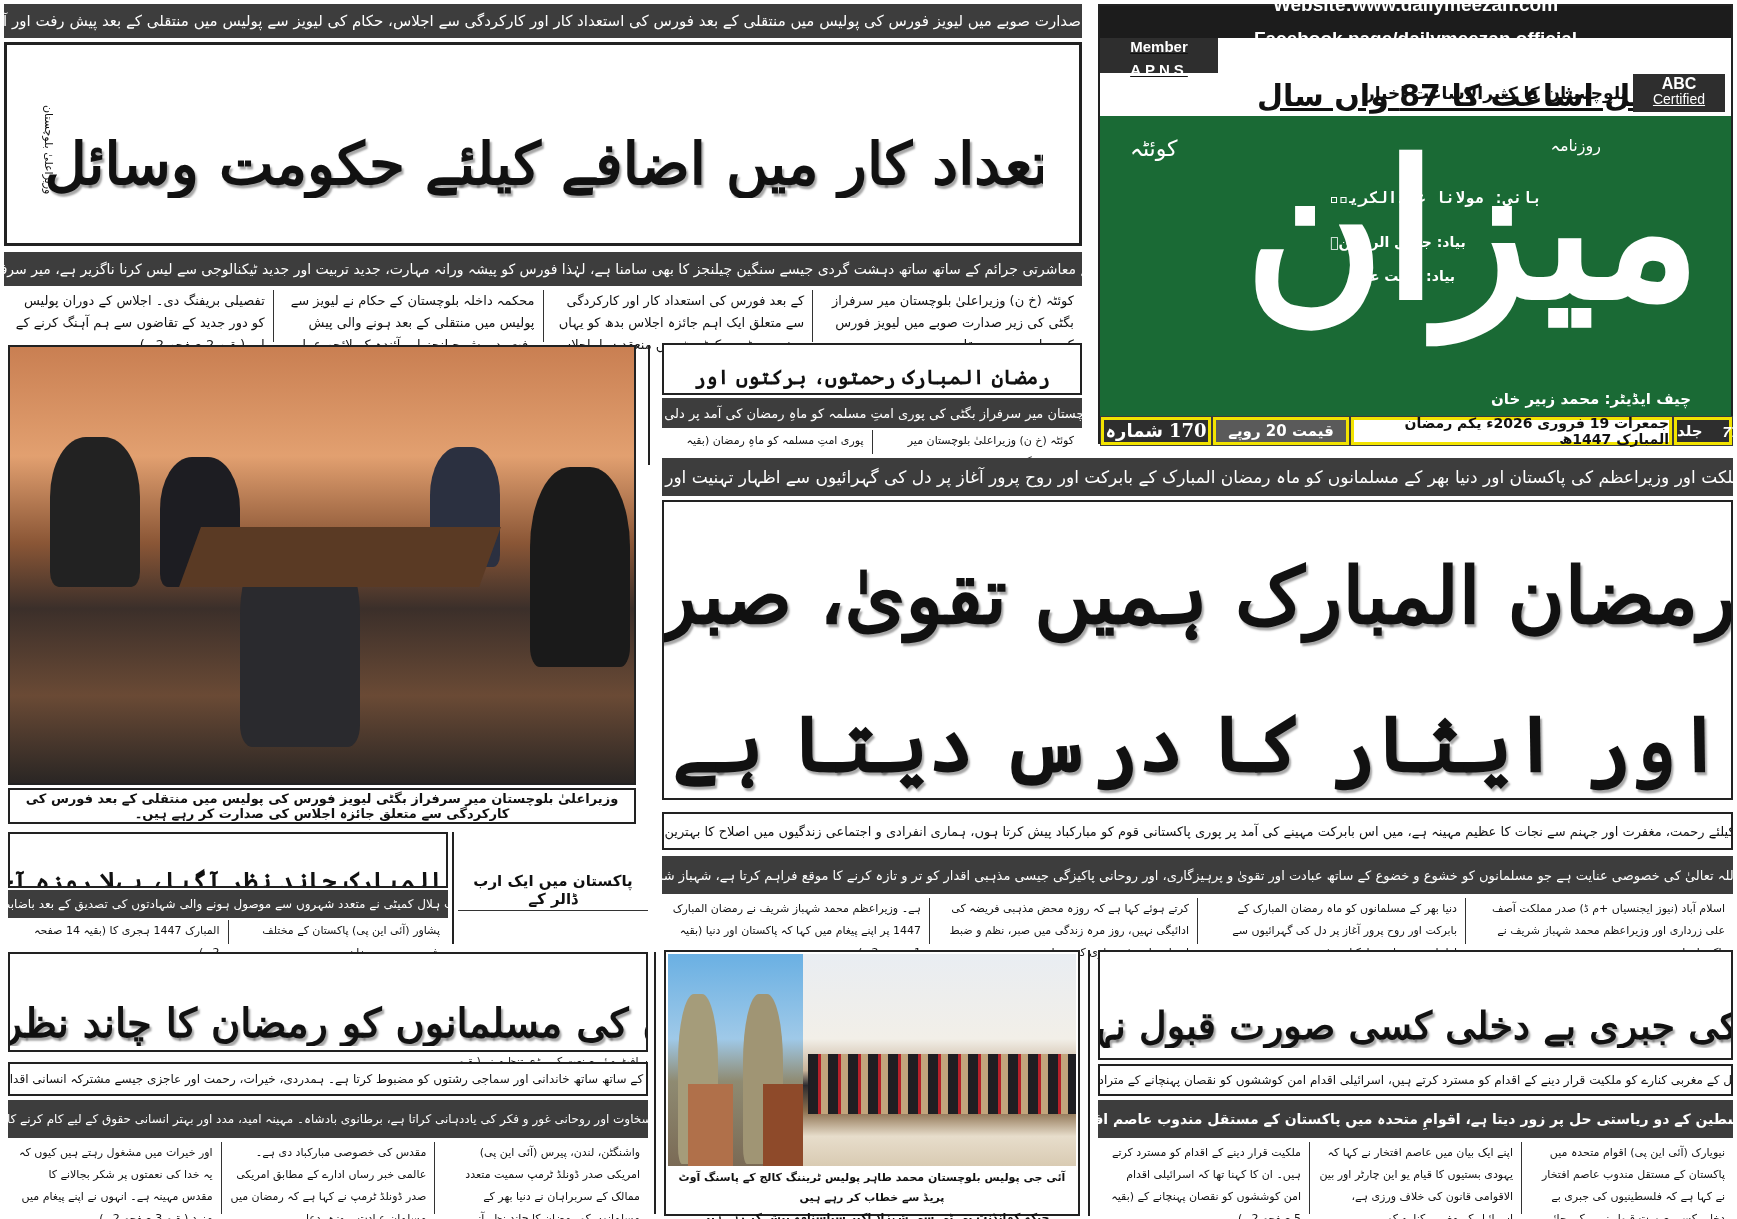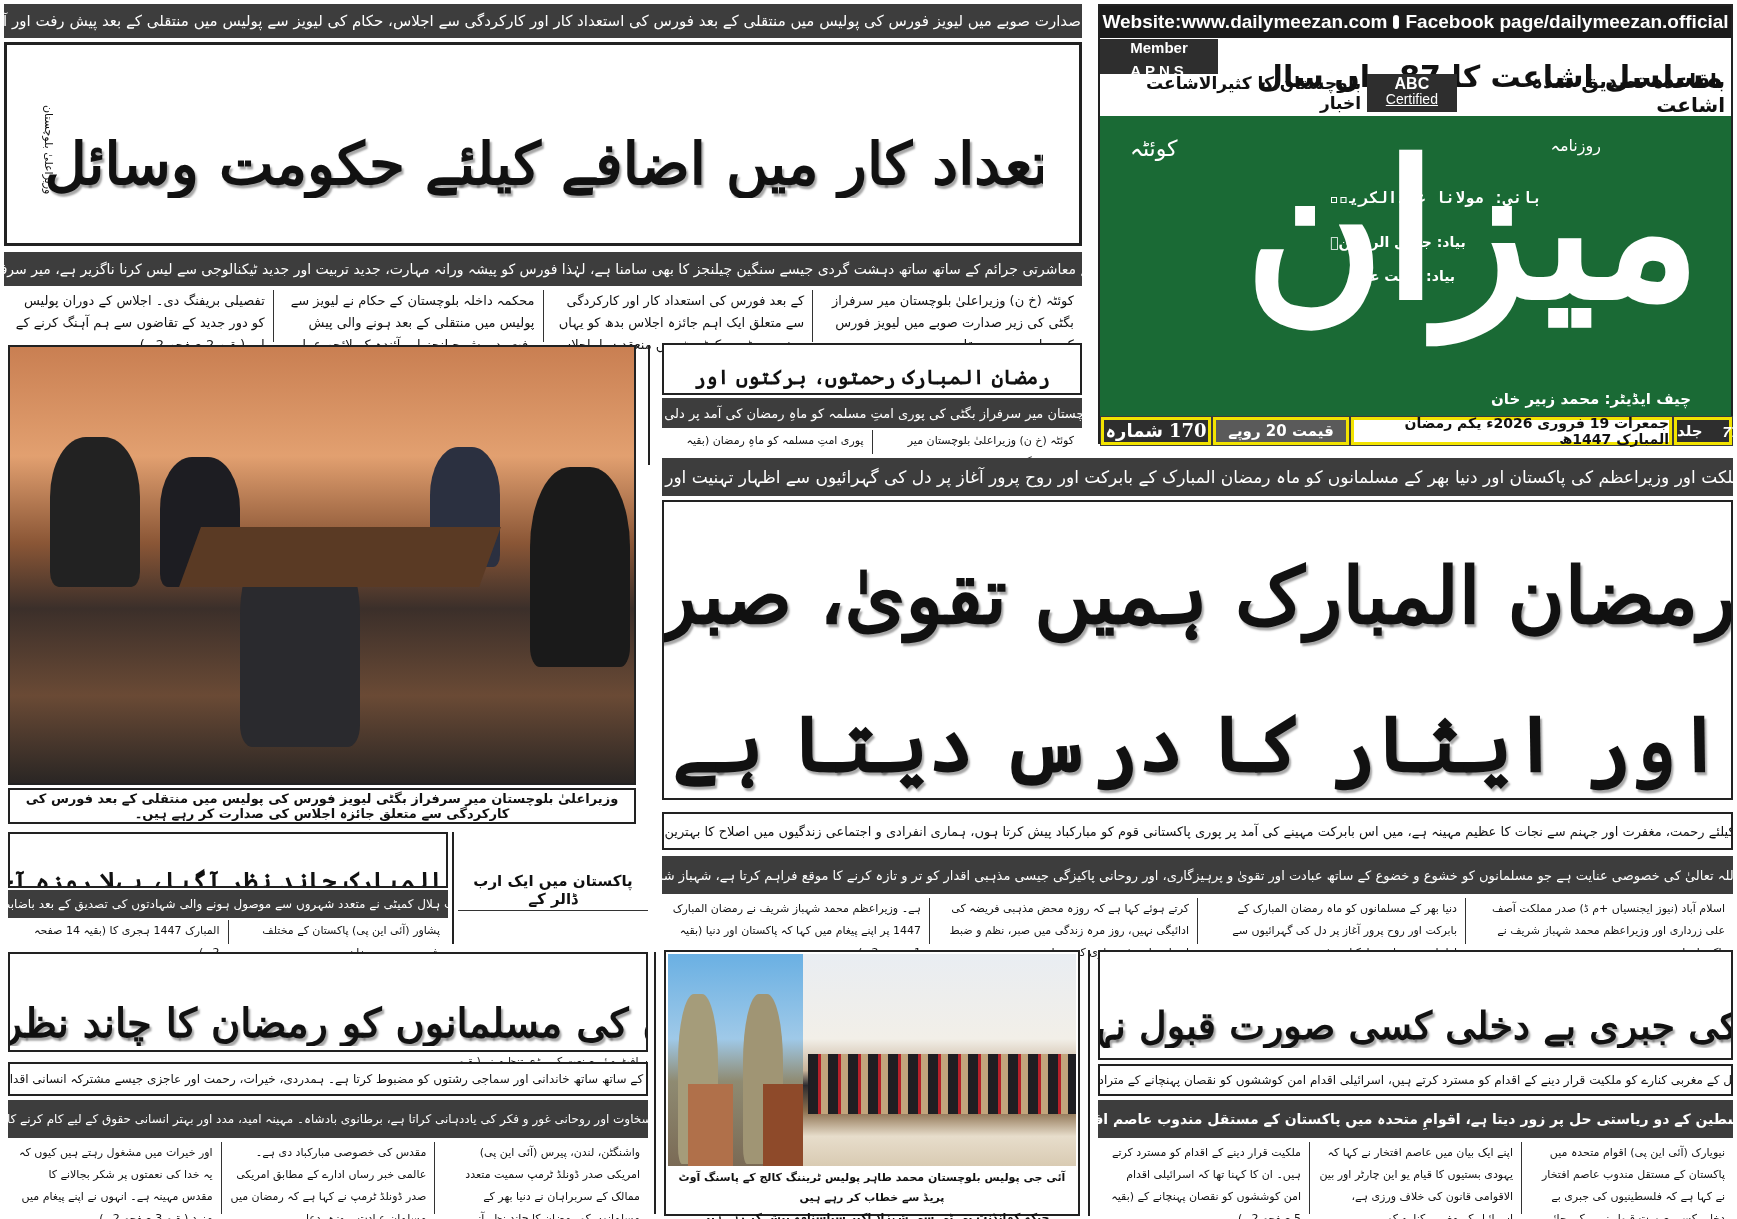--- a/index.html
+++ b/index.html
@@ -58,34 +58,33 @@
 <div class="abs boxed" style="left:662px;top:343px;width:420px;height:52px;">
   <div class="headline rtl ur" style="font-size:20px;text-shadow:none;white-space:normal;text-align:center;">رمضان المبارک رحمتوں، برکتوں اور مغفرت کا مقدس مہینہ ہے</div>
 </div>
 <div class="abs strip ur" style="left:662px;top:398px;width:420px;height:30px;font-size:13px;direction:rtl;">وزیراعلیٰ بلوچستان میر سرفراز بگٹی کی پوری امتِ مسلمہ کو ماہِ رمضان کی آمد پر دلی مبارکباد پیش</div>
 <div class="abs cols" style="left:662px;top:430px;width:420px;height:24px;">
   <div class="col ur" style="font-size:11px;">کوئٹہ (خ ن) وزیراعلیٰ بلوچستان میر سرفراز بگٹی نے</div>
   <div class="col ur" style="font-size:11px;">پوری امتِ مسلمہ کو ماہِ رمضان (بقیہ 13 صفحہ 2پر)</div>
 </div>
 
 <div class="abs" style="left:1098px;top:4px;width:635px;height:440px;border:2px solid #222;background:#fff;">
-  <div class="topbar" style="height:32px;">
+  <div class="topbar" style="height:32px;flex-direction:column;">
     <span>Website:www.dailymeezan.com</span>
     <span style="display:inline-block;width:6px;height:14px;background:#fff;border-radius:3px;"></span>
     <span>Facebook page/dailymeezan.official</span>
   </div>
-  <div style="display:flex;height:36px;align-items:center;">
+  <div style="display:flex;height:36px;text-decoration:underline;">
     <div class="badge-dark" style="width:118px;height:34px;padding-top:1px;font-size:15px;">
       <div>Member</div>
       <div style="letter-spacing:4px;margin-top:8px;">APNS</div>
     </div>
     <div class="ur rtl" style="flex:1;font-size:30px;font-weight:bold;padding-right:8px;white-space:nowrap;">مسلسل اشاعت کا 87 واں سال</div>
   </div>
   <div style="display:flex;flex-direction:row-reverse;height:38px;align-items:center;gap:6px;padding:0 6px;">
-    <div class="ur" style="font-size:20px;font-weight:bold;direction:rtl;">باقاعدہ تصدیق شدہ اشاعت</div>
     <div class="badge-dark" style="width:92px;height:36px;font-size:16px;padding-top:2px;">
       <div>ABC</div>
       <div style="font-weight:normal;font-size:14px;text-decoration:underline;">Certified</div>
     </div>
     <div class="ur" style="font-size:17px;font-weight:bold;direction:rtl;">بلوچستان کا کثیرالاشاعت اخبار</div>
   </div>
   <div class="green" style="position:absolute;left:0;top:110px;width:631px;height:300px;overflow:hidden;">
     <div class="abs ur" style="right:30px;top:20px;font-size:190px;font-family:'DejaVu Serif',serif;font-weight:bold;line-height:1;direction:rtl;">میزان</div>
     <div class="abs ur" style="right:130px;top:20px;font-size:16px;">روزنامہ</div>
     <div class="abs ur" style="left:30px;top:20px;font-size:22px;">کوئٹہ</div>

